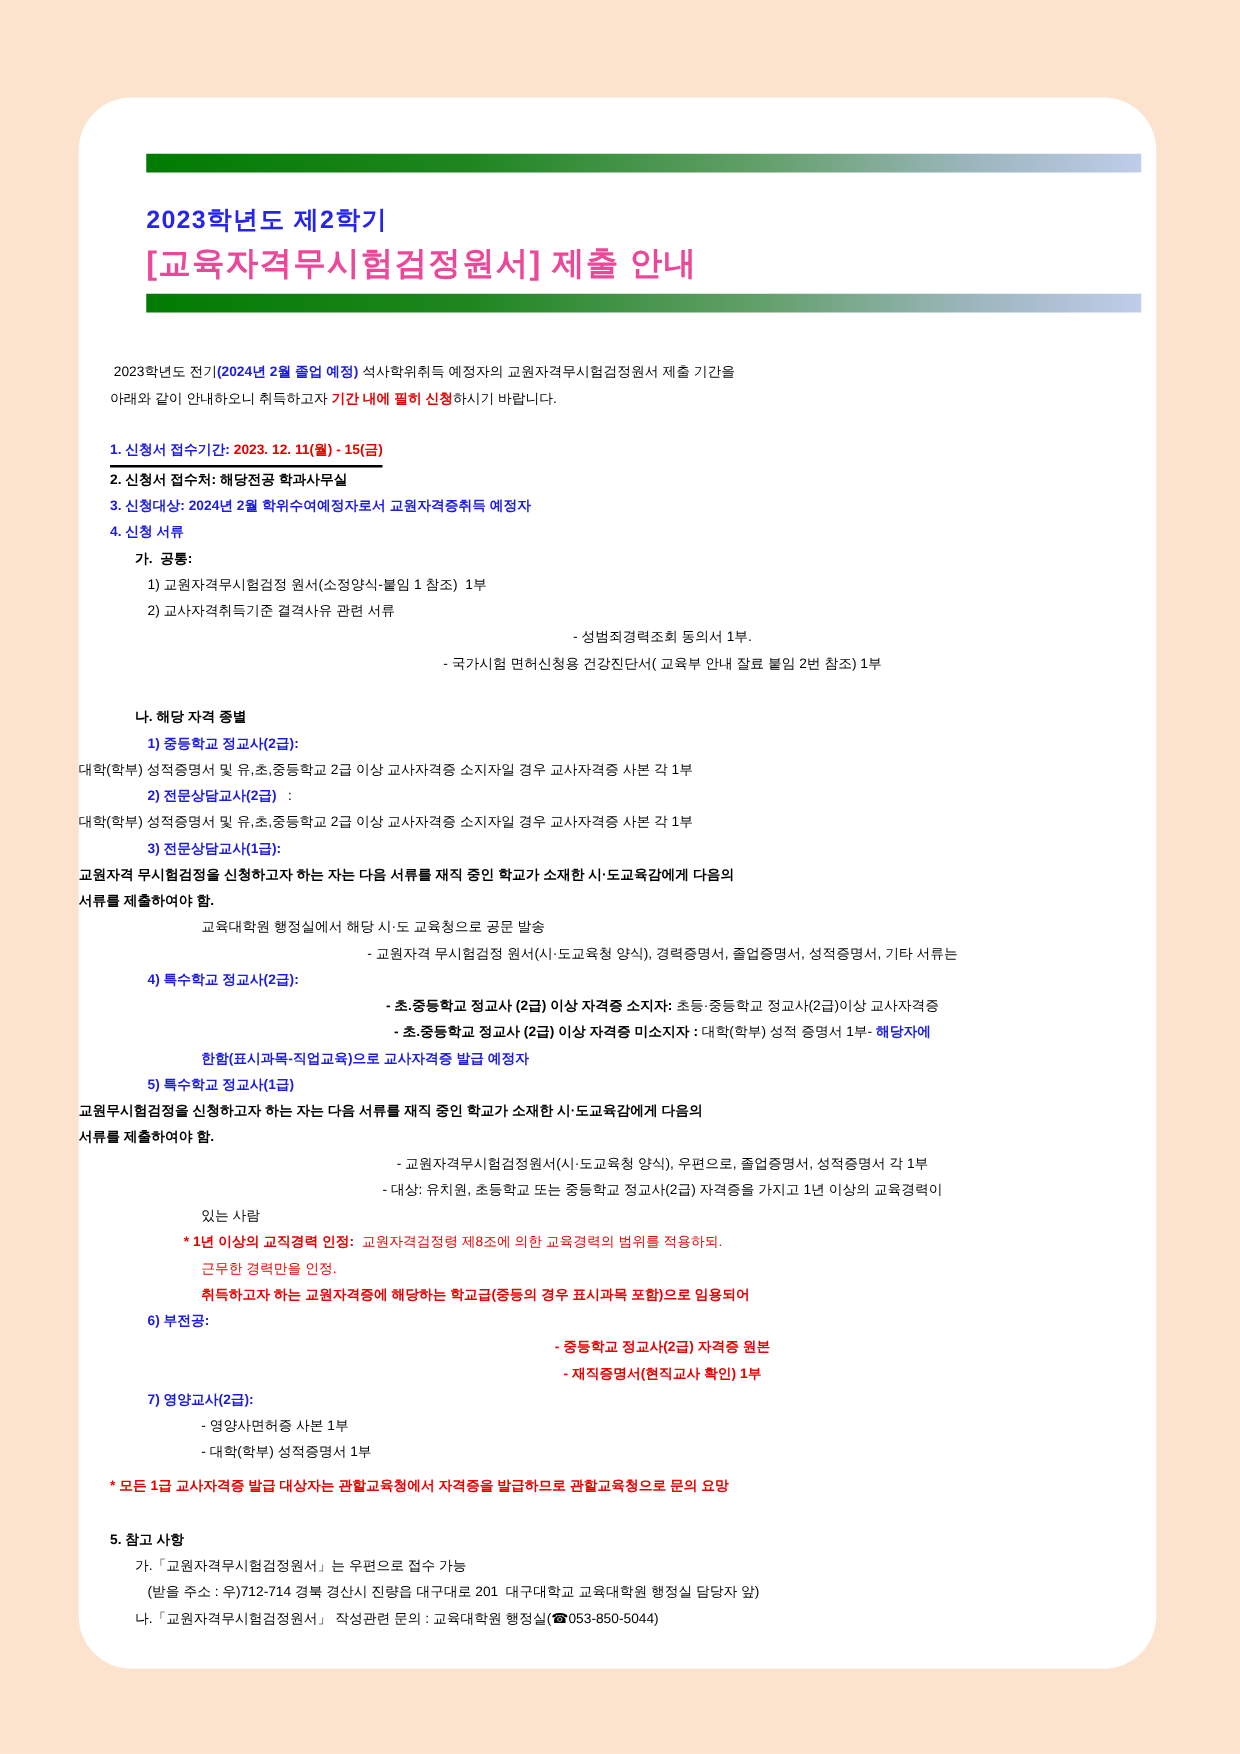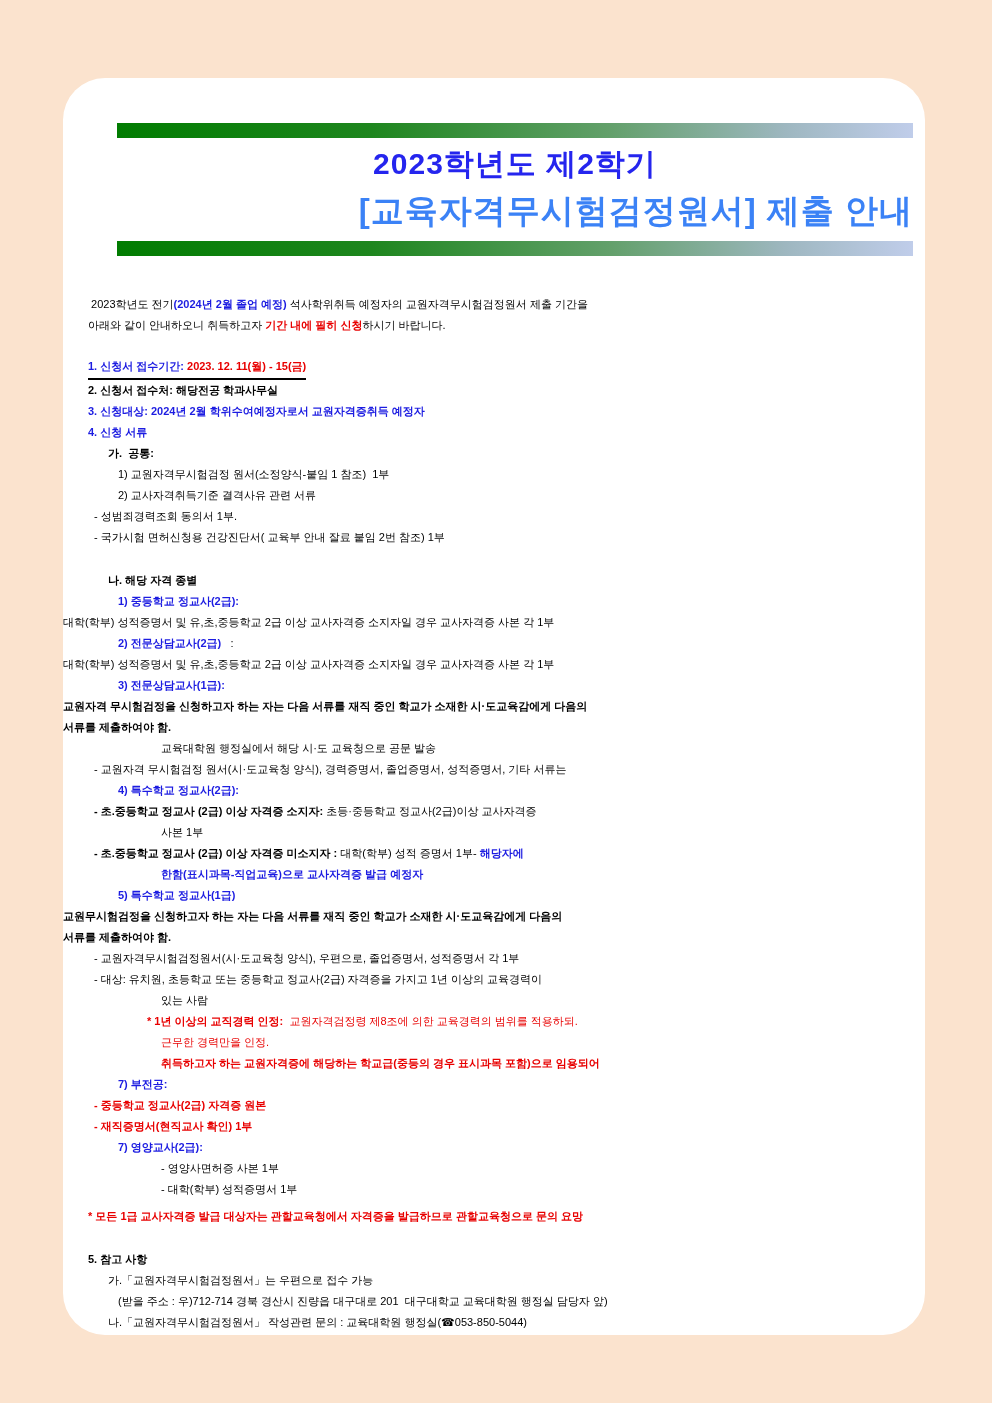--- a/index.html
+++ b/index.html
@@ -28,51 +28,50 @@
     border-radius:42px;
   }
   .header{
     margin:45px 12px 0 54px;
   }
   .bar{
     height:15px;
     width:100%;
   }
   .subtitle{
-    text-align:center;
     color:var(--title-blue);
     font-weight:700;
-    font-size:30px;
-    margin-top:6px;
+    font-size:20px;
+    margin-top:24px;
     letter-spacing:1px;
   }
   .title{
-    text-align:right;
-    color:#3b82f6;
+    text-align:left;
+    color:#ec4899;
     font-weight:700;
-    font-size:33px;
+    font-size:26px;
     margin:4px 0 7px 0;
     letter-spacing:1px;
   }
   .doc-body{
     margin-top:38px;
     font-size:11px;
     color:#000;
   }
   .line{
     line-height:21px;
     min-height:21px;
     white-space:pre;
   }
   
   .i0{padding-left:25px;}
   .i1{padding-left:45px;}
   .i2{padding-left:55px;}
   .i3{}
-  .i4{padding-left:31px;}
+  .i4{padding-left:72px;text-align:center;}
   .i5{padding-left:98px;}
   .i6{padding-left:84px;}
   .i8{padding-left:25px;}
   .seg-k{color:var(--black);font-weight:400;}
   .seg-kb{color:var(--black);font-weight:700;}
   .seg-bb{color:var(--blue);font-weight:700;}
   .seg-rb{color:var(--red);font-weight:700;}
   .seg-rr{color:var(--red);font-weight:400;}
   .ul-wrap{
     display:inline-block;
@@ -109,33 +108,32 @@
         <div class="line i3"><span class="seg-k">대학(학부) 성적증명서 및 유,초,중등학교 2급 이상 교사자격증 소지자일 경우 교사자격증 사본 각 1부</span></div>
         <div class="line i2"><span class="seg-bb">2) 전문상담교사(2급)</span><span class="seg-k">   :</span></div>
         <div class="line i3"><span class="seg-k">대학(학부) 성적증명서 및 유,초,중등학교 2급 이상 교사자격증 소지자일 경우 교사자격증 사본 각 1부</span></div>
         <div class="line i2"><span class="seg-bb">3) 전문상담교사(1급):</span></div>
         <div class="line i3"><span class="seg-kb">교원자격 무시험검정을 신청하고자 하는 자는 다음 서류를 재직 중인 학교가 소재한 시·도교육감에게 다음의</span></div>
         <div class="line i3"><span class="seg-kb">서류를 제출하여야 함.</span></div>
         <div class="line i5"><span class="seg-k">교육대학원 행정실에서 해당 시·도 교육청으로 공문 발송</span></div>
         <div class="line i4"><span class="seg-k">- 교원자격 무시험검정 원서(시·도교육청 양식), 경력증명서, 졸업증명서, 성적증명서, 기타 서류는</span></div>
         <div class="line i2"><span class="seg-bb">4) 특수학교 정교사(2급):</span></div>
         <div class="line i4"><span class="seg-kb">- 초.중등학교 정교사 (2급) 이상 자격증 소지자: </span><span class="seg-k">초등·중등학교 정교사(2급)이상 교사자격증</span></div>
-        <div class="line i5"><span class="seg-k">사본 1부</span></div>
         <div class="line i4"><span class="seg-kb">- 초.중등학교 정교사 (2급) 이상 자격증 미소지자 : </span><span class="seg-k">대학(학부) 성적 증명서 1부- </span><span class="seg-bb">해당자에</span></div>
         <div class="line i5"><span class="seg-bb">한함(표시과목-직업교육)으로 교사자격증 발급 예정자</span></div>
         <div class="line i2"><span class="seg-bb">5) 특수학교 정교사(1급)</span></div>
         <div class="line i3"><span class="seg-kb">교원무시험검정을 신청하고자 하는 자는 다음 서류를 재직 중인 학교가 소재한 시·도교육감에게 다음의</span></div>
         <div class="line i3"><span class="seg-kb">서류를 제출하여야 함.</span></div>
         <div class="line i4"><span class="seg-k">- 교원자격무시험검정원서(시·도교육청 양식), 우편으로, 졸업증명서, 성적증명서 각 1부</span></div>
         <div class="line i4"><span class="seg-k">- 대상: 유치원, 초등학교 또는 중등학교 정교사(2급) 자격증을 가지고 1년 이상의 교육경력이</span></div>
         <div class="line i5"><span class="seg-k">있는 사람</span></div>
         <div class="line i6"><span class="seg-rb">* 1년 이상의 교직경력 인정:  </span><span class="seg-rr">교원자격검정령 제8조에 의한 교육경력의 범위를 적용하되.</span></div>
         <div class="line i5"><span class="seg-rr">근무한 경력만을 인정.</span></div>
         <div class="line i5"><span class="seg-rb">취득하고자 하는 교원자격증에 해당하는 학교급(중등의 경우 표시과목 포함)으로 임용되어</span></div>
-        <div class="line i2"><span class="seg-bb">7) 부전공:</span></div>
+        <div class="line i2"><span class="seg-bb">6) 부전공:</span></div>
         <div class="line i4"><span class="seg-rb">- 중등학교 정교사(2급) 자격증 원본</span></div>
         <div class="line i4"><span class="seg-rb">- 재직증명서(현직교사 확인) 1부</span></div>
         <div class="line i2"><span class="seg-bb">7) 영양교사(2급):</span></div>
         <div class="line i5"><span class="seg-k">- 영양사면허증 사본 1부</span></div>
         <div class="line i5"><span class="seg-k">- 대학(학부) 성적증명서 1부</span></div>
         <div class="line i8" style="margin-top: 6px;"><span class="seg-rb">* 모든 1급 교사자격증 발급 대상자는 관할교육청에서 자격증을 발급하므로 관할교육청으로 문의 요망</span></div>
         <div class="line i0" style="margin-top: 22px;"><span class="seg-kb">5. 참고 사항</span></div>
         <div class="line i1"><span class="seg-k">가.「교원자격무시험검정원서」는 우편으로 접수 가능</span></div>
         <div class="line i2"><span class="seg-k">(받을 주소 : 우)712-714 경북 경산시 진량읍 대구대로 201  대구대학교 교육대학원 행정실 담당자 앞)</span></div>
         <div class="line i1"><span class="seg-k">나.「교원자격무시험검정원서」 작성관련 문의 : 교육대학원 행정실(☎053-850-5044)</span></div>

